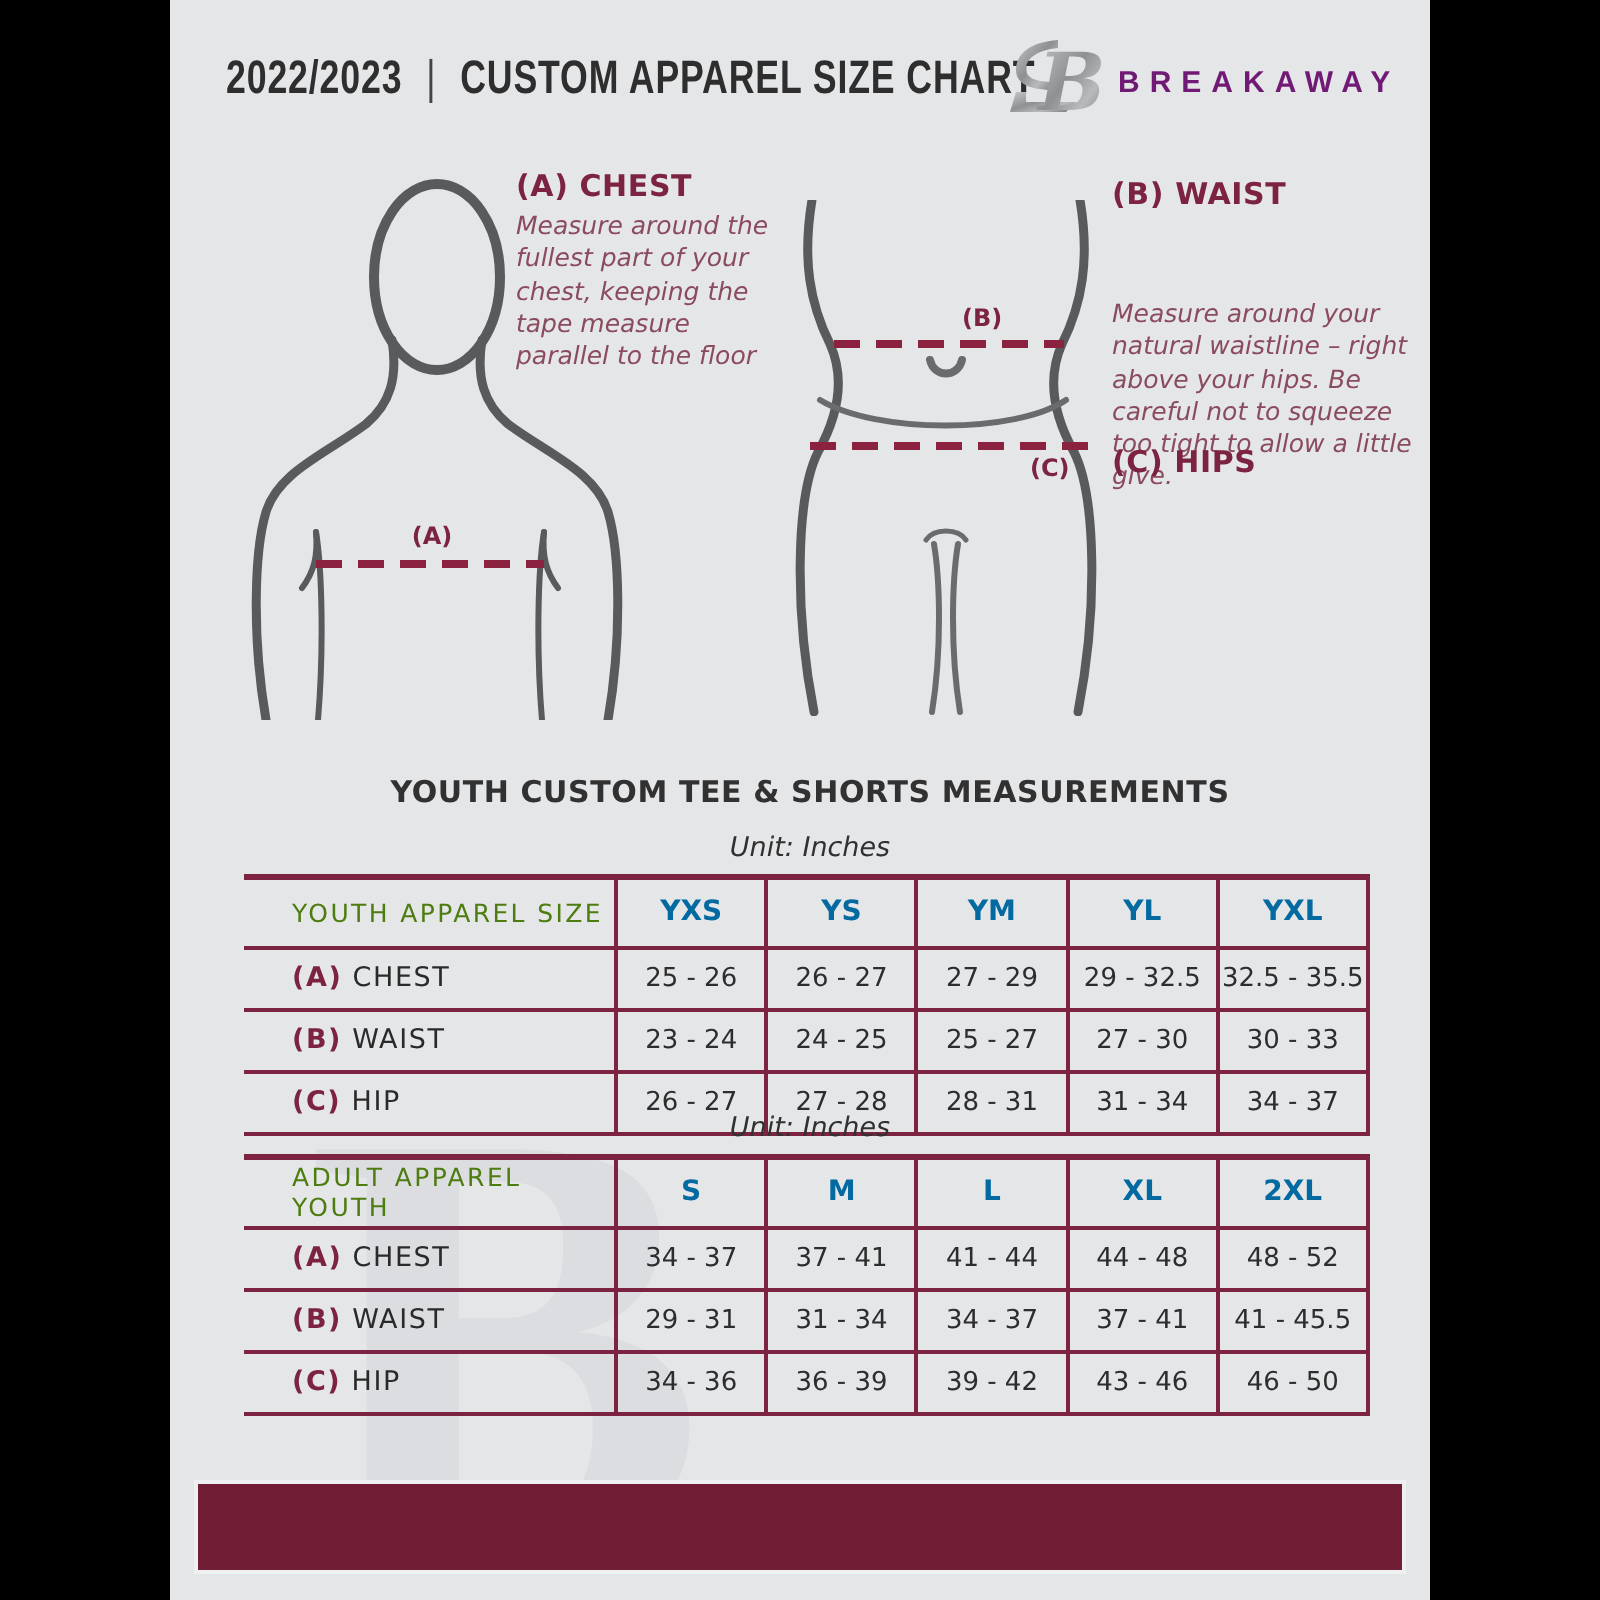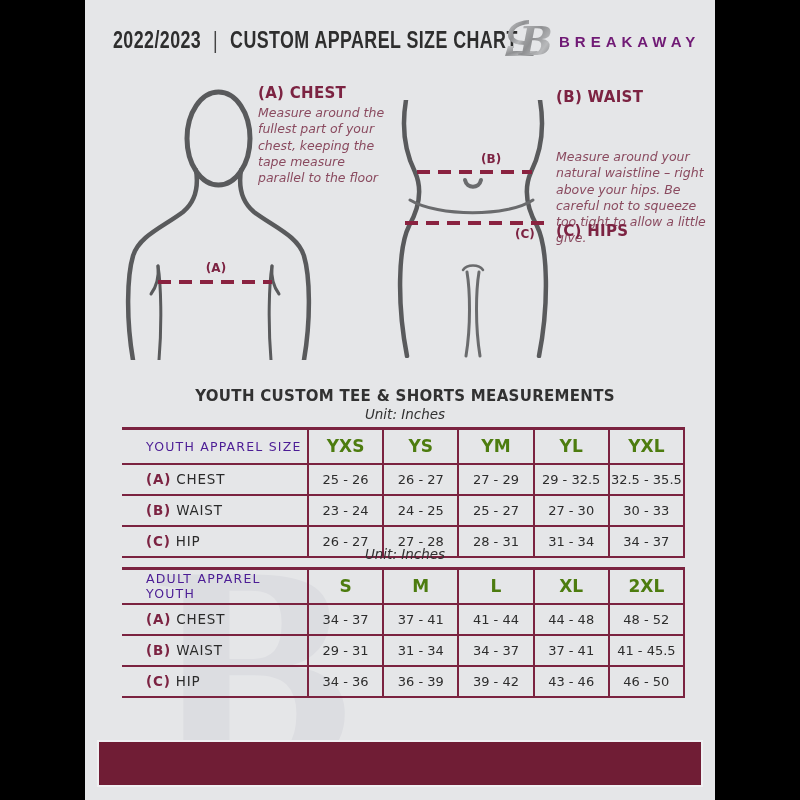--- a/index.html
+++ b/index.html
@@ -30,30 +30,30 @@
   .figures{position:absolute;left:0;top:78px;width:630px;height:292px;}
   .fig{position:absolute;}
   .fig svg{display:block;}
   .marker{position:absolute;font-size:12px;font-weight:bold;color:var(--maroon-text);}
   .guide-head{position:absolute;font-size:15px;font-weight:bold;color:var(--maroon-text);letter-spacing:0.3px;}
   .guide-body{position:absolute;font-size:12.5px;font-style:italic;color:var(--desc);line-height:1.3;}
 
   
   .sec{position:absolute;left:37px;width:566px;z-index:1;}
   .sec-title{text-align:center;font-size:15px;font-weight:bold;color:#313131;letter-spacing:0.3px;margin-top:21px;}
-  .sec-unit{text-align:center;font-size:13.5px;font-style:italic;color:#313131;margin-top:1px;}
+  .sec-unit{text-align:center;font-size:13.5px;font-style:italic;color:#313131;margin-top:11px;}
   .size-table{border-collapse:collapse;width:563px;table-layout:fixed;margin-top:5px;}
   .size-table th,.size-table td{border-bottom:2px solid var(--maroon);color:var(--ink);
       text-align:center;padding:0;height:31px;font-size:13px;font-weight:normal;}
   .size-table thead th{height:35px;border-top:3px solid var(--maroon);}
   .col-label{width:186px;text-align:left !important;padding-left:24px !important;}
   .size-col{border-left:2px solid var(--maroon);}
   .size-table tr > *:last-child{border-right:2px solid var(--maroon);}
-  .size-table thead .size-col{font-weight:bold;font-size:17px;color:#4d7c0f;}
-  .size-table thead .col-label{letter-spacing:1.2px;font-size:12.5px;color:#4c1d95;}
+  .size-table thead .size-col{font-weight:bold;font-size:14px;color:#0369a1;}
+  .size-table thead .col-label{letter-spacing:1.2px;font-size:12.5px;color:#4d7c0f;}
   .size-table tbody .col-label{font-size:13.5px;letter-spacing:0.8px;color:#2a2a2a;}
   .row-key{color:var(--maroon-text);font-weight:bold;}
   .sec-youth{top:366px;}
   .sec-adult{top:545px;}
 
   
   .watermark{position:absolute;left:68px;top:520px;font-size:300px;font-weight:bold;line-height:1;
              color:#dcdde1;z-index:0;font-family:"Liberation Serif",serif;}
   .footer-bar{position:absolute;left:12px;top:740px;width:606px;height:47px;background:var(--maroon-dark);
               border:2px solid #eff0f2;z-index:2;}

